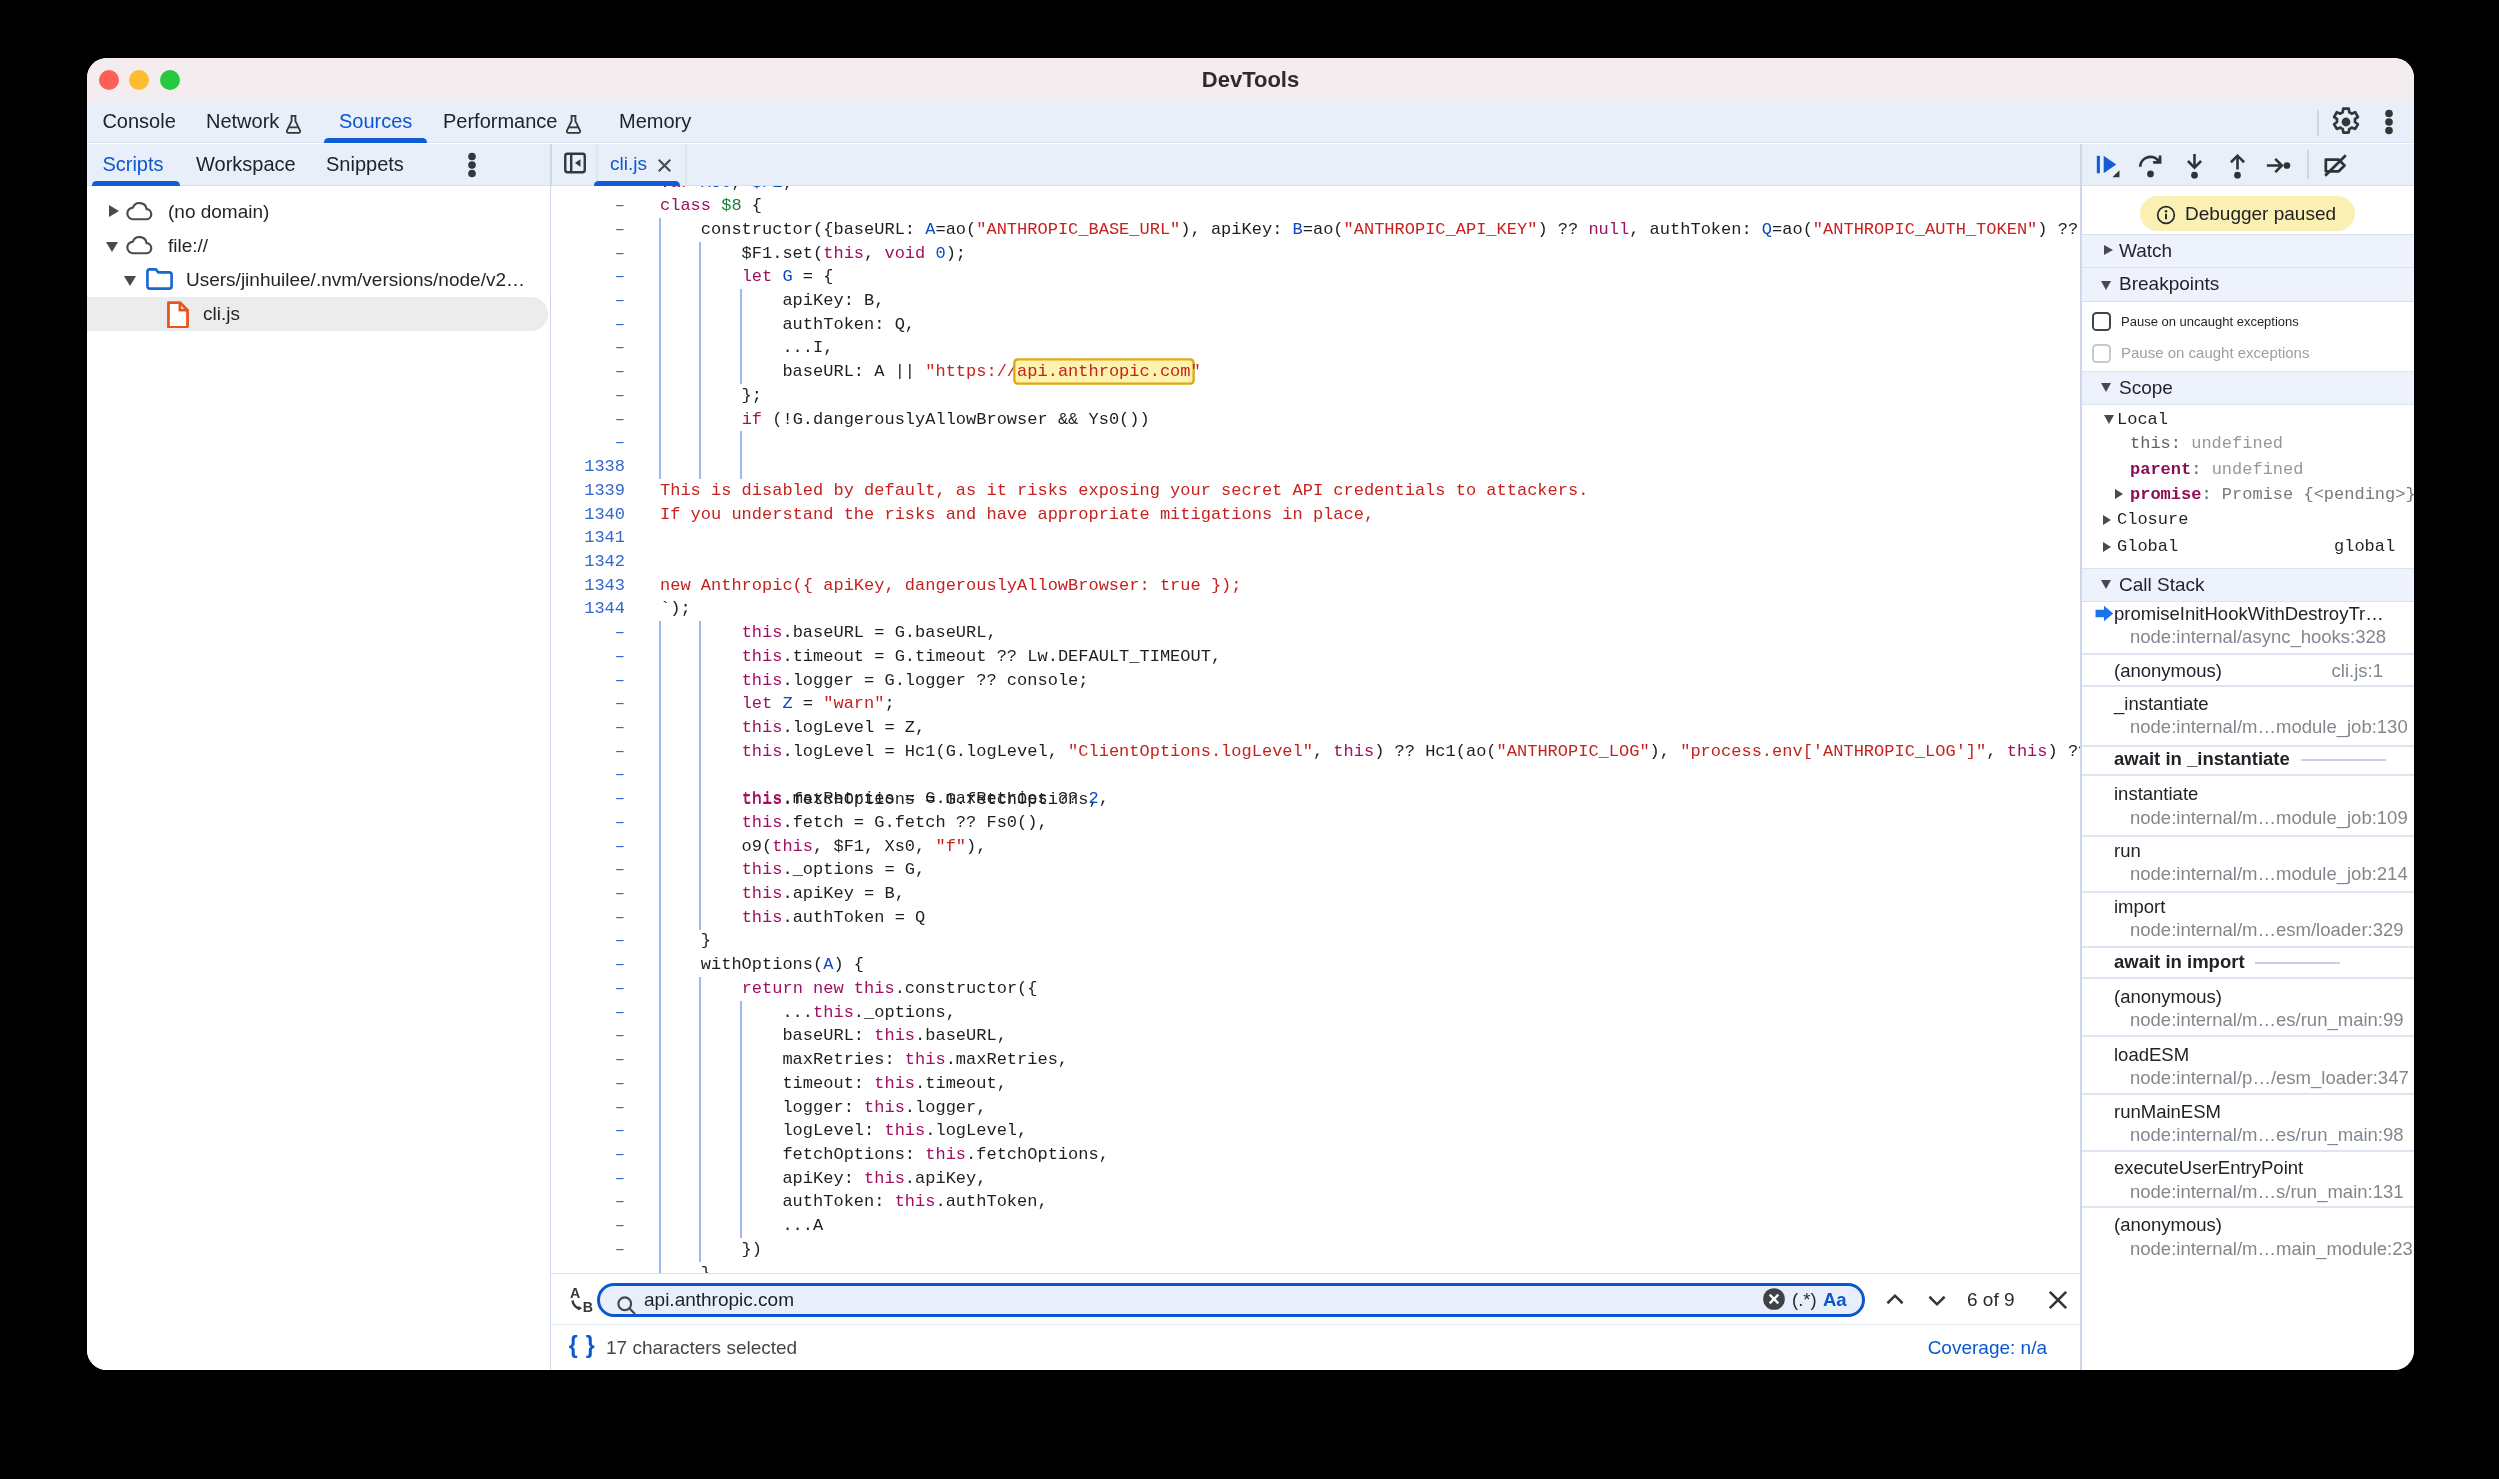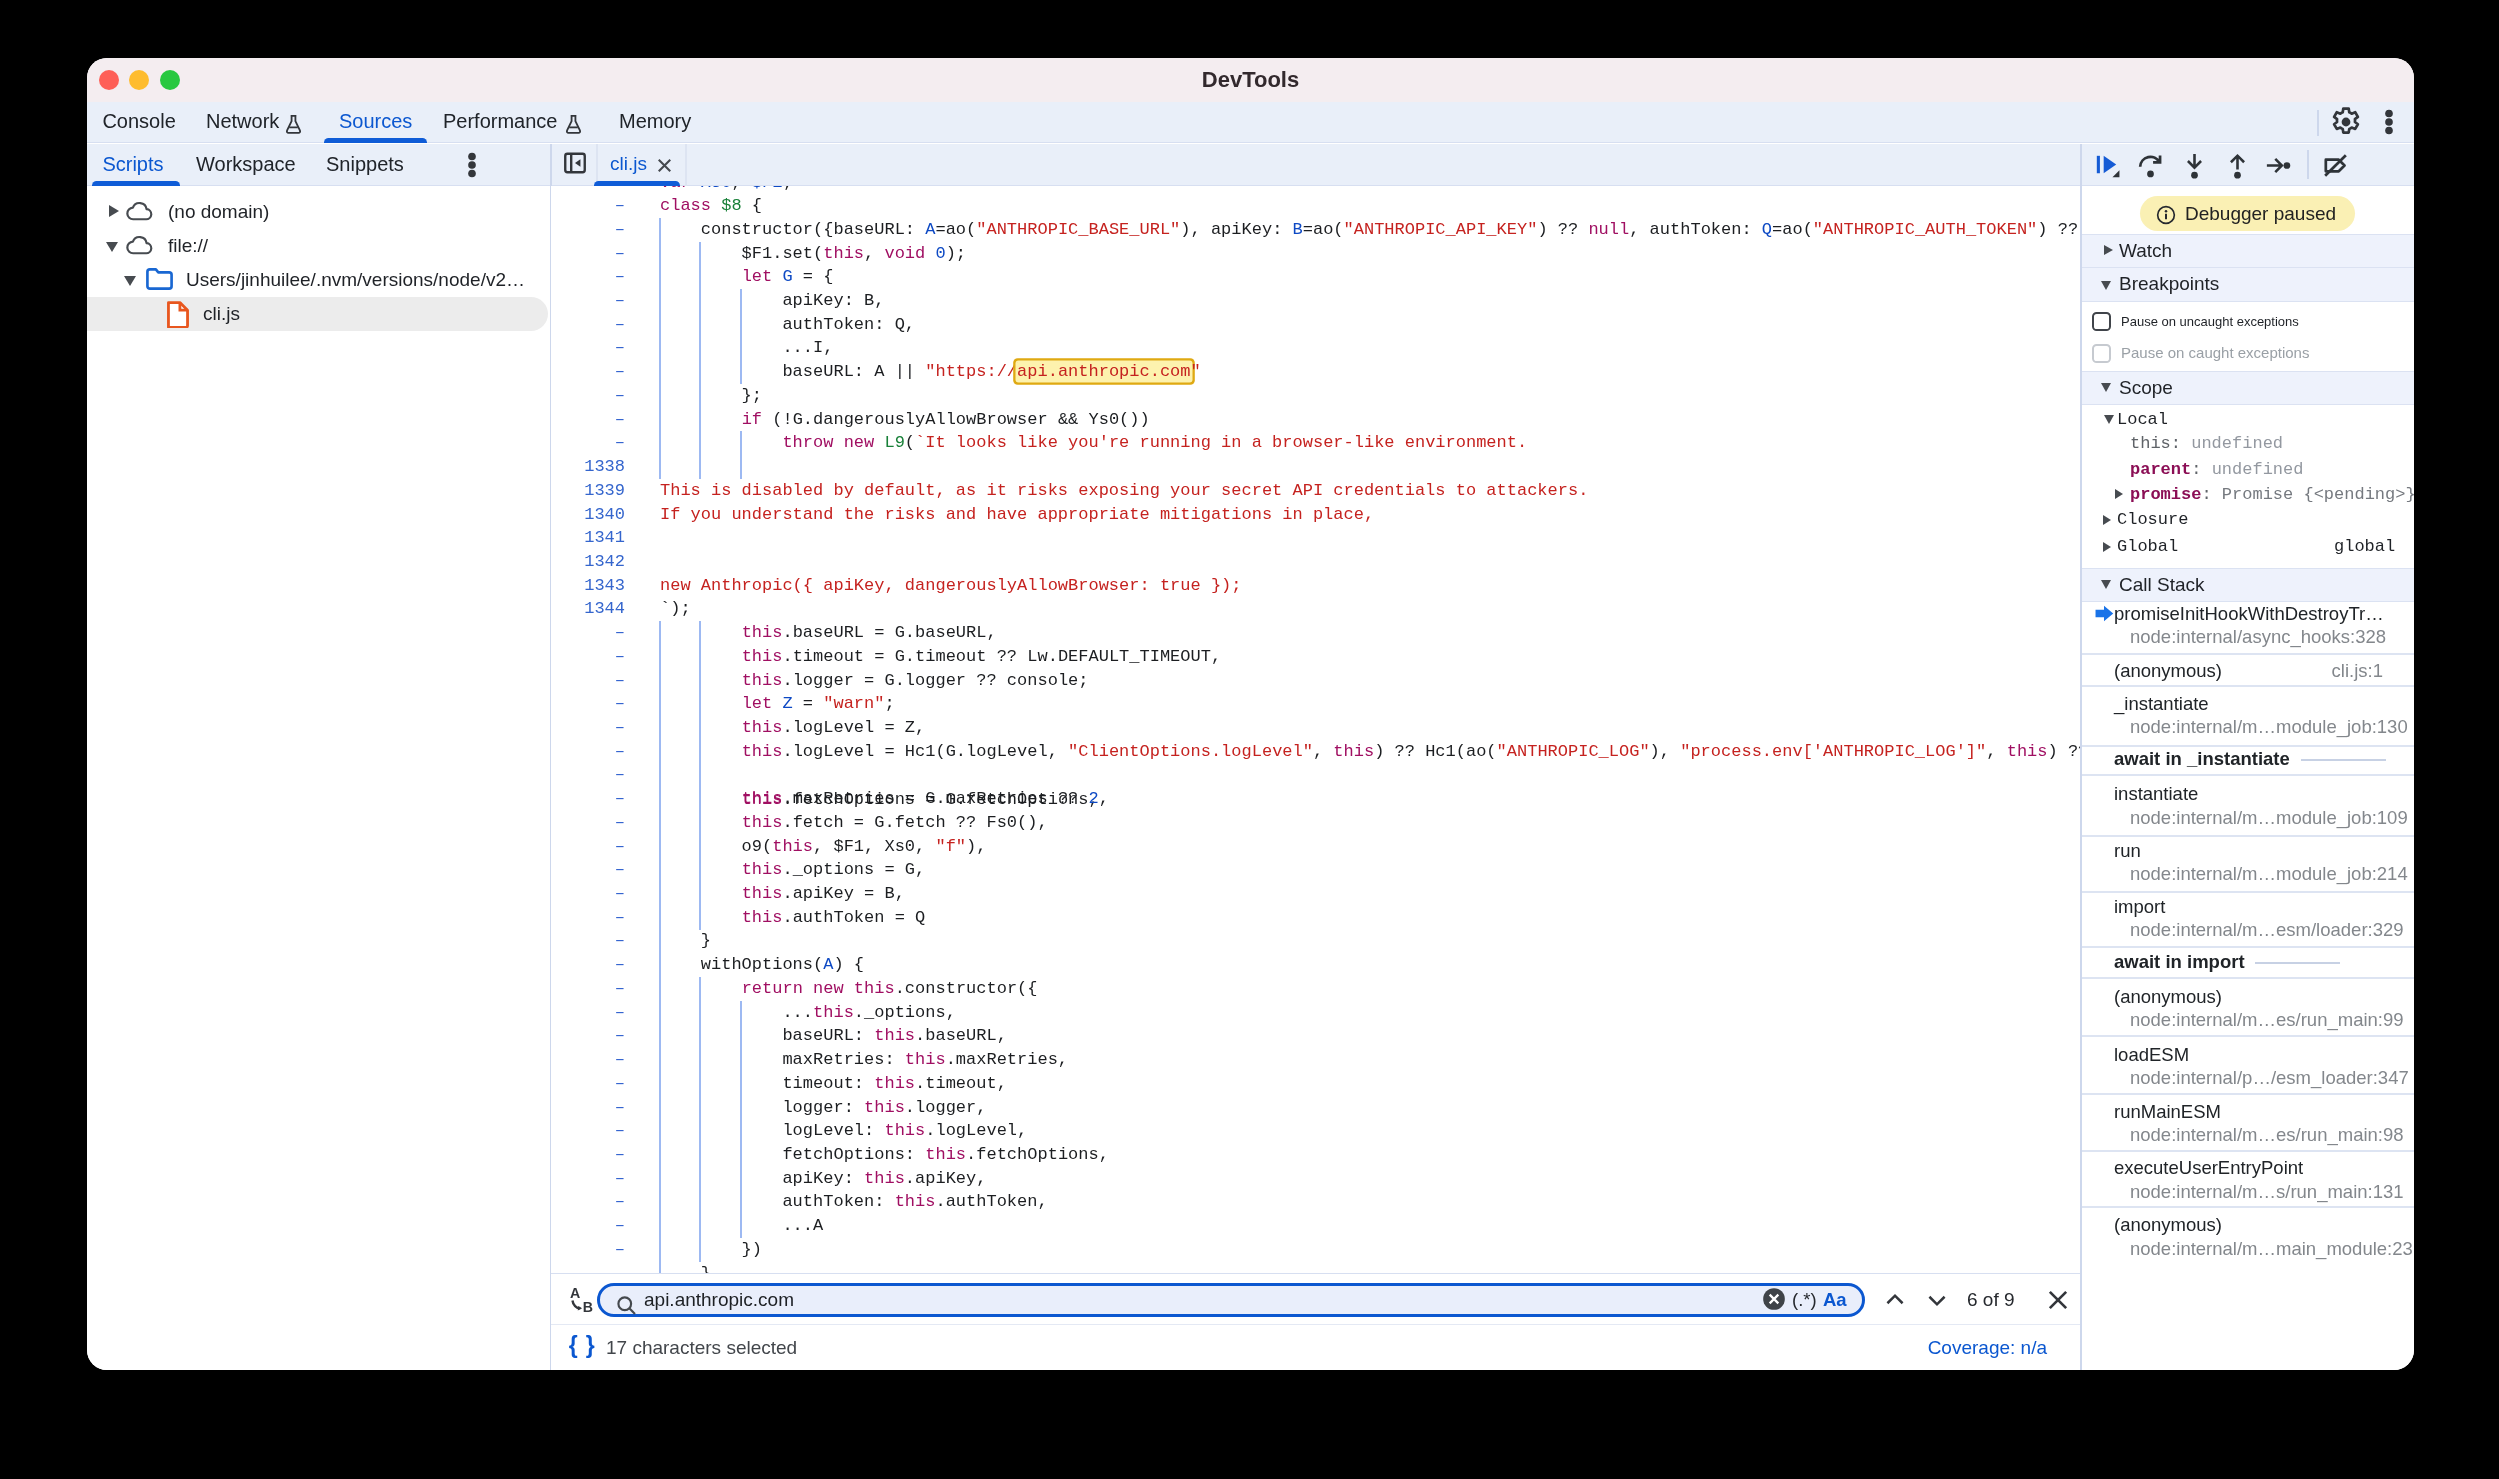--- a/index.html
+++ b/index.html
@@ -199,21 +199,20 @@
 <div class="ig" style="top:198px;left:148px"></div>
 <div class="cl" style="top:198px">        };</div>
 <div class="gd" style="top:222px">–</div>
 <div class="ig" style="top:222px;left:108px"></div>
 <div class="ig" style="top:222px;left:148px"></div>
 <div class="cl" style="top:222px">        <span class="k">if</span> (!G.dangerouslyAllowBrowser &amp;&amp; Ys0())</div>
 <div class="gd" style="top:245px">–</div>
 <div class="ig" style="top:245px;left:108px"></div>
 <div class="ig" style="top:245px;left:148px"></div>
 <div class="ig" style="top:245px;left:189px"></div>
-<div class="cl" style="top:245px">            <span class="k">throw</span> <span class="k">new</span> <span class="g">L9</span>(<span class="s">`It looks like you're running in a browser-like environment.</span></div>
 <div class="gn" style="top:269px">1338</div>
 <div class="ig" style="top:269px;left:108px"></div>
 <div class="ig" style="top:269px;left:148px"></div>
 <div class="ig" style="top:269px;left:189px"></div>
 <div class="gn" style="top:293px">1339</div>
 <div class="cl" style="top:293px"><span class="s">This is disabled by default, as it risks exposing your secret API credentials to attackers.</span></div>
 <div class="gn" style="top:317px">1340</div>
 <div class="cl" style="top:317px"><span class="s">If you understand the risks and have appropriate mitigations in place,</span></div>
 <div class="gn" style="top:340px">1341</div>
 <div class="gn" style="top:364px">1342</div>

